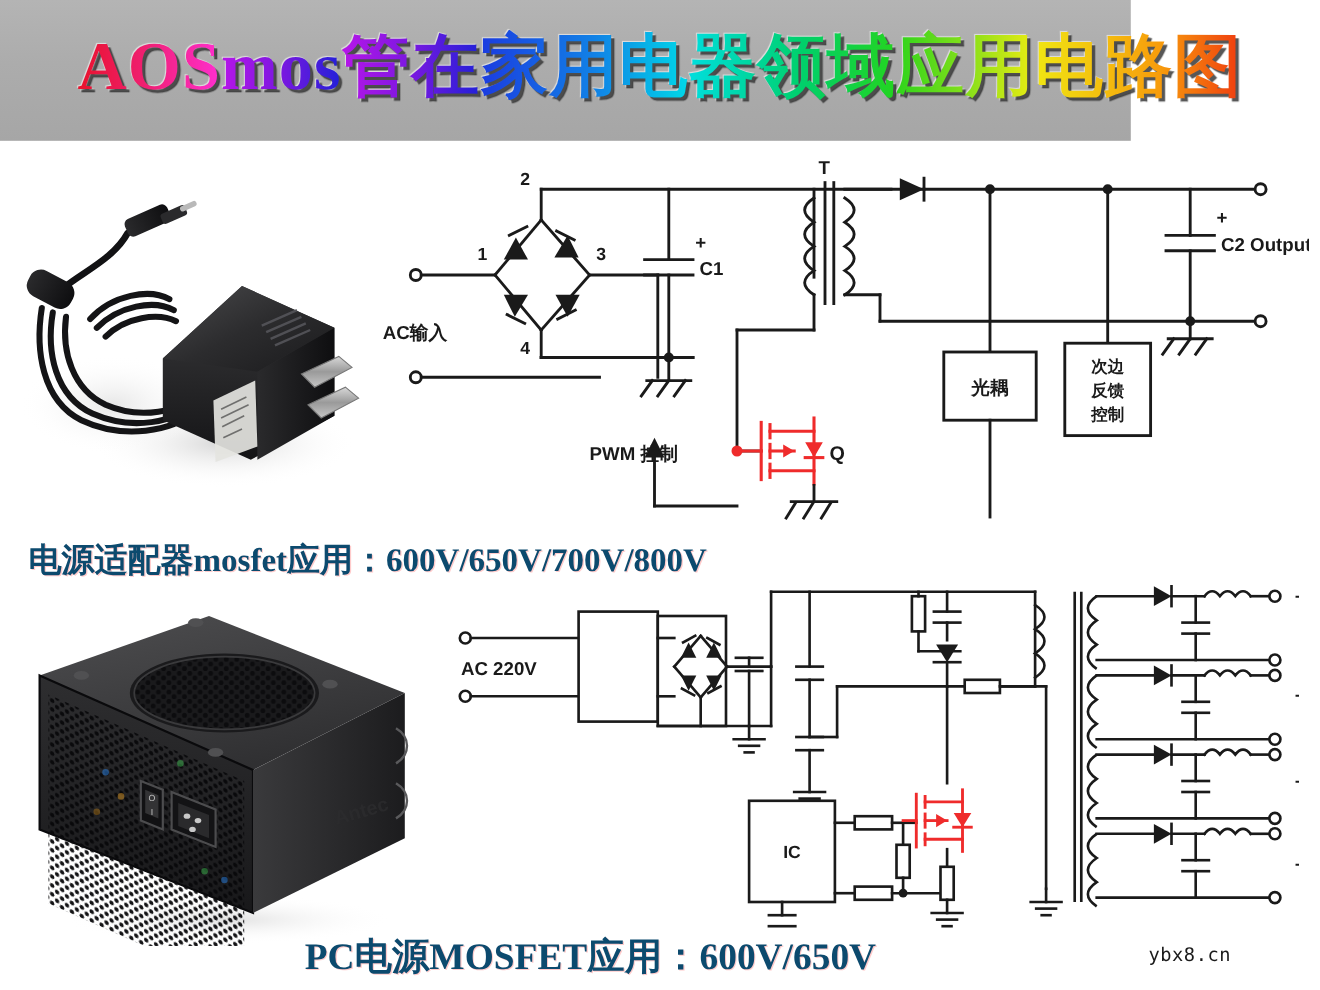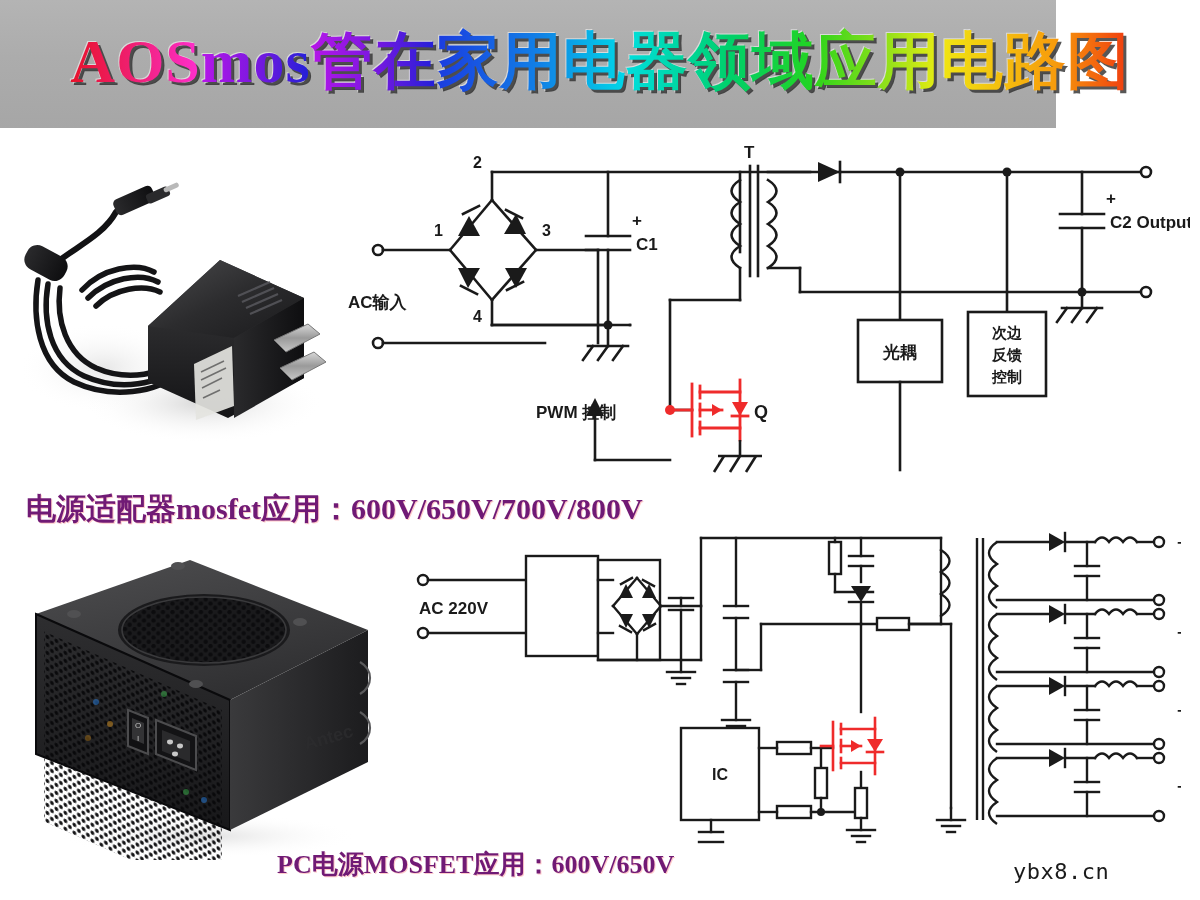--- a/index.html
+++ b/index.html
@@ -1,44 +1,44 @@
 <!DOCTYPE html>
 <html><head>
 <meta charset="utf-8">
 <style>
   html,body{margin:0;padding:0;background:#fff;}
   body{width:1200px;height:900px;position:relative;overflow:hidden;
        font-family:"Liberation Sans","DejaVu Sans",sans-serif;}
 
   
   #header-banner{position:absolute;left:0;top:0;width:1028px;height:128px;
-     background:linear-gradient(180deg,#b4b4b4 0%,#acacac 45%,#a6a6a6 100%);padding-left:28px;}
+     background:linear-gradient(180deg,#b4b4b4 0%,#acacac 45%,#a6a6a6 100%);}
   #title-text{position:absolute;left:0;top:24px;width:1200px;text-align:center;
      font-family:"Liberation Serif","DejaVu Serif",serif;
      font-size:62px;font-weight:bold;letter-spacing:1px;line-height:74px;
      white-space:nowrap;}
   #title-text .seg{
      background-clip:text;-webkit-background-clip:text;color:transparent;
      text-shadow:none;filter:drop-shadow(3px 3px 0px rgba(40,40,40,.78))
                         drop-shadow(-1px -1px 0px rgba(255,255,255,.55));}
   .g1{background-image:linear-gradient(90deg,#e8122a 0%,#ef1f6e 45%,#ff2fd0 100%);}
   .g2{background-image:linear-gradient(90deg,#b616e8 0%,#7a18e0 50%,#2020d8 100%);}
   .g3{background-image:linear-gradient(90deg,#1b3ce0 0%,#1182e6 55%,#00d8e8 100%);}
   .g4{background-image:linear-gradient(90deg,#00dede 0%,#00d06a 55%,#24d41f 100%);}
   .g5{background-image:linear-gradient(90deg,#2ed41c 0%,#8ee01a 55%,#ecec12 100%);}
   .g6{background-image:linear-gradient(90deg,#f0e612 0%,#f79c0c 60%,#ef3a10 100%);}
 
   
-  .caption{position:absolute;color:#701a75;font-weight:bold;
+  .caption{position:absolute;color:#0c4a6e;font-weight:bold;
      font-family:"Liberation Serif","DejaVu Serif",serif;white-space:nowrap;
      text-shadow:1px 1px 0 rgba(255,160,160,.55);}
   #caption-adapter{left:26px;top:489px;font-size:30px;}
-  #caption-pc{left:277px;top:847px;font-size:26px;}
-
-  #watermark{position:absolute;left:1013px;top:859px;font-size:22px;
+  #caption-pc{left:277px;top:847px;font-size:34px;}
+
+  #watermark{position:absolute;left:1044px;top:859px;font-size:17px;
      font-family:"DejaVu Sans Mono","Liberation Mono",monospace;
      color:#1a1a1a;letter-spacing:.5px;}
 
   
   .svgwrap{position:absolute;}
   #circuit-1{left:340px;top:140px;}
   #circuit-2{left:381px;top:520px;}
   #photo-adapter{left:8px;top:168px;}
   #photo-psu{left:18px;top:542px;}
   svg{display:block;}

